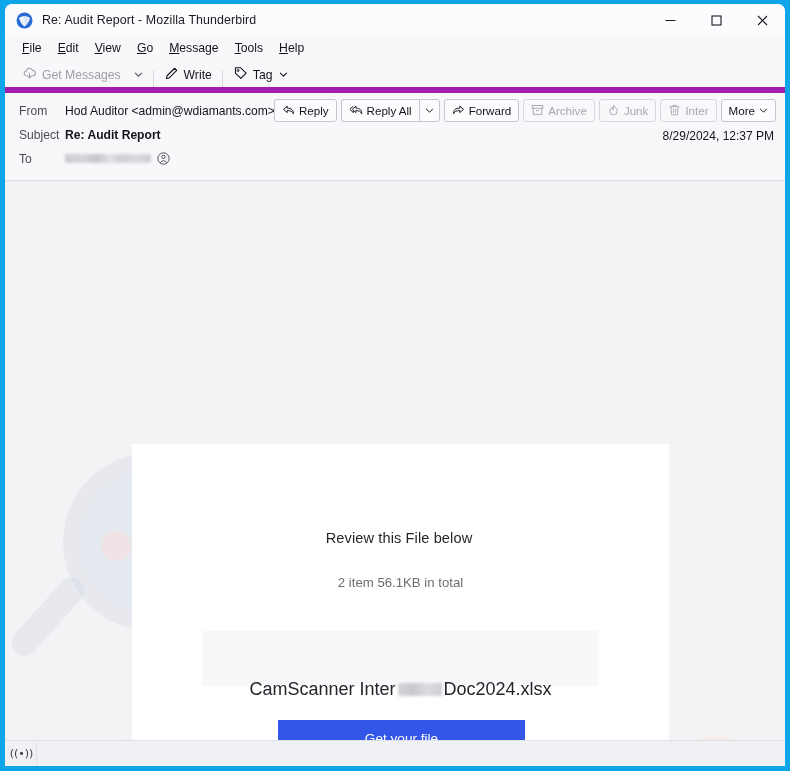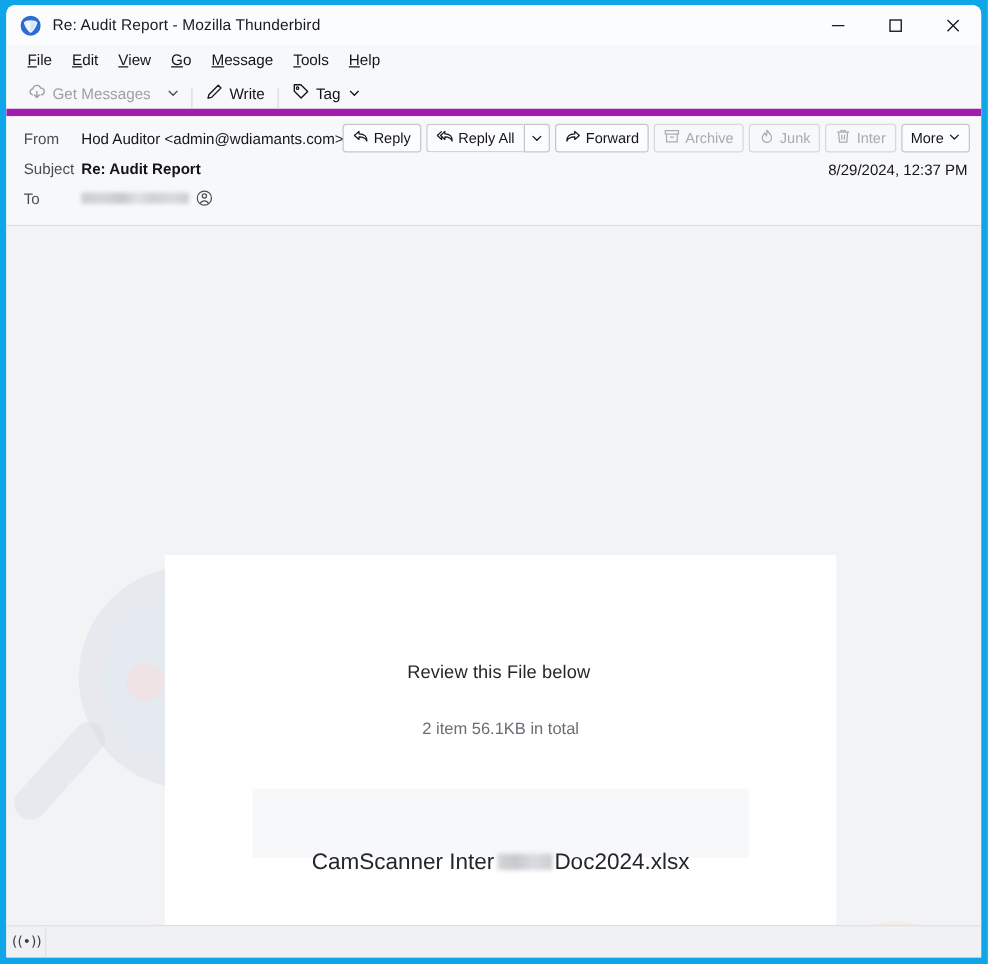--- a/index.html
+++ b/index.html
@@ -583,20 +583,21 @@
           <div class="card-heading">Review this File below</div>
           <div class="card-sub">2 item  56.1KB in total</div>
 
           <div class="file-band"></div>
           <div class="file-name">
             <span>CamScanner Inter</span>
             <span class="file-redact"></span>
             <span>Doc2024.xlsx</span>
           </div>
 
+          <button class="cta">Get your file</button>
 
         </div>
       </div>
 
     </div>
 
     <div class="statusbar">
       <div class="status-icon">((•))</div>
     </div>
 

